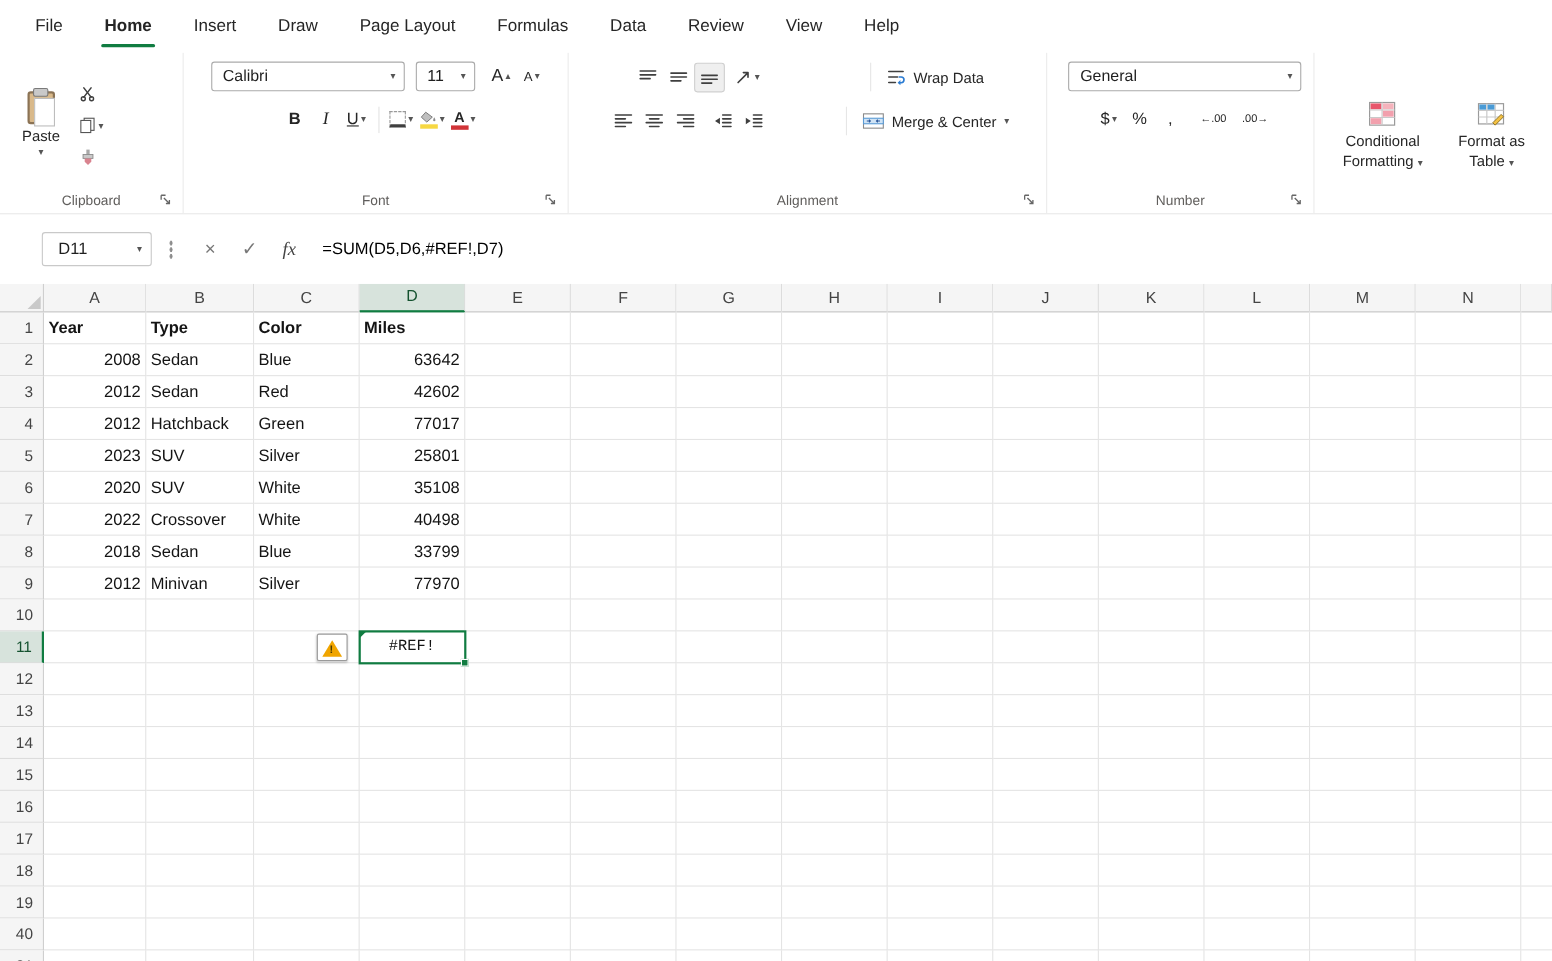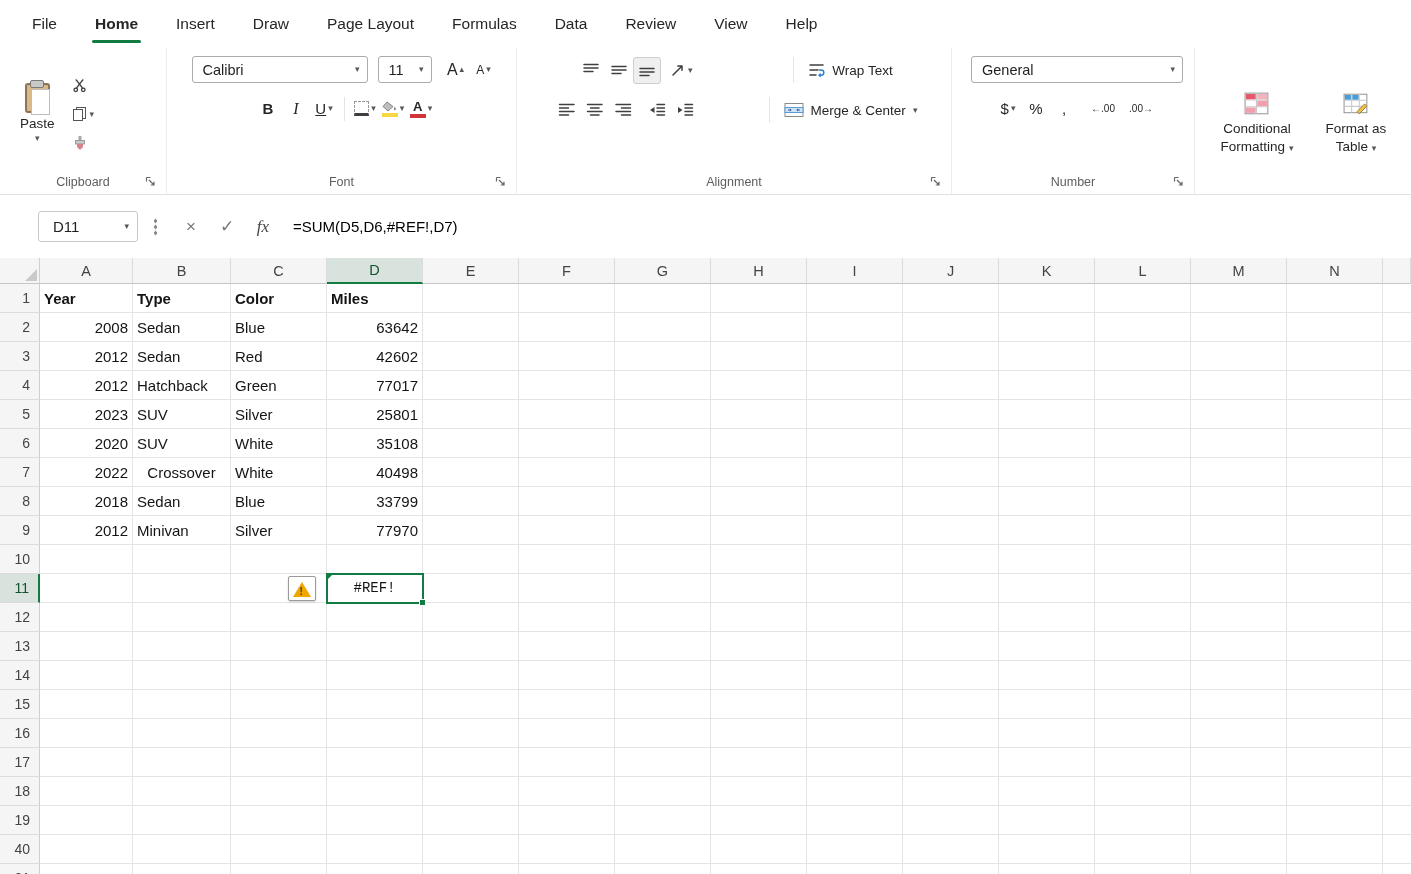--- a/index.html
+++ b/index.html
@@ -279,21 +279,21 @@
               <span class="chev">▾</span>
             </button>
           </div>
           <span class="gsep"></span>
           <button class="wide-btn">
             <svg width="17" height="16" viewBox="0 0 17 16">
                 <path class="li" d="M2 3 H15 M2 8 H10 M2 13 H8"></path>
                 <path d="M11 8 h2.2 a2.6 2.6 0 0 1 0 5.2 H11.5" fill="none" stroke="#2B7CD3" stroke-width="1.5"></path>
                 <path d="M12.6 10.8 L10 13.2 L12.6 15.4 Z" fill="#2B7CD3"></path>
               </svg>
-            <span>Wrap Text</span>
+            <span>Wrap Data</span>
           </button>
         </div>
         <div class="rrow rrow2">
           <div class="icon-zone">
             <button class="tbtn">
               <svg width="18" height="16" viewBox="0 0 18 16">
                   <path class="li" d="M1.5 2.5 H16 M1.5 6 H10.5 M1.5 9.5 H16 M1.5 13 H10.5"></path>
                 </svg>
             </button>
             <button class="tbtn">
@@ -584,21 +584,21 @@
         <div class="g-cell" style="width: 96px;"></div>
         <div class="g-cell" style="width: 96px;"></div>
         <div class="g-cell" style="width: 96px;"></div>
         <div class="g-cell" style="flex: 1 1 0%; border-right: none;"></div>
       </div>
       <div class="g-row">
         <div class="g-rowhead">7</div>
         <div class="g-cell num" style="width: 93px;">
           <span>2022</span>
         </div>
-        <div class="g-cell" style="width: 98px; justify-content: center;">
+        <div class="g-cell" style="width: 98px;">
           <span>Crossover</span>
         </div>
         <div class="g-cell" style="width: 96px;">
           <span>White</span>
         </div>
         <div class="g-cell num" style="width: 96px;">
           <span>40498</span>
         </div>
         <div class="g-cell" style="width: 96px;"></div>
         <div class="g-cell" style="width: 96px;"></div>

